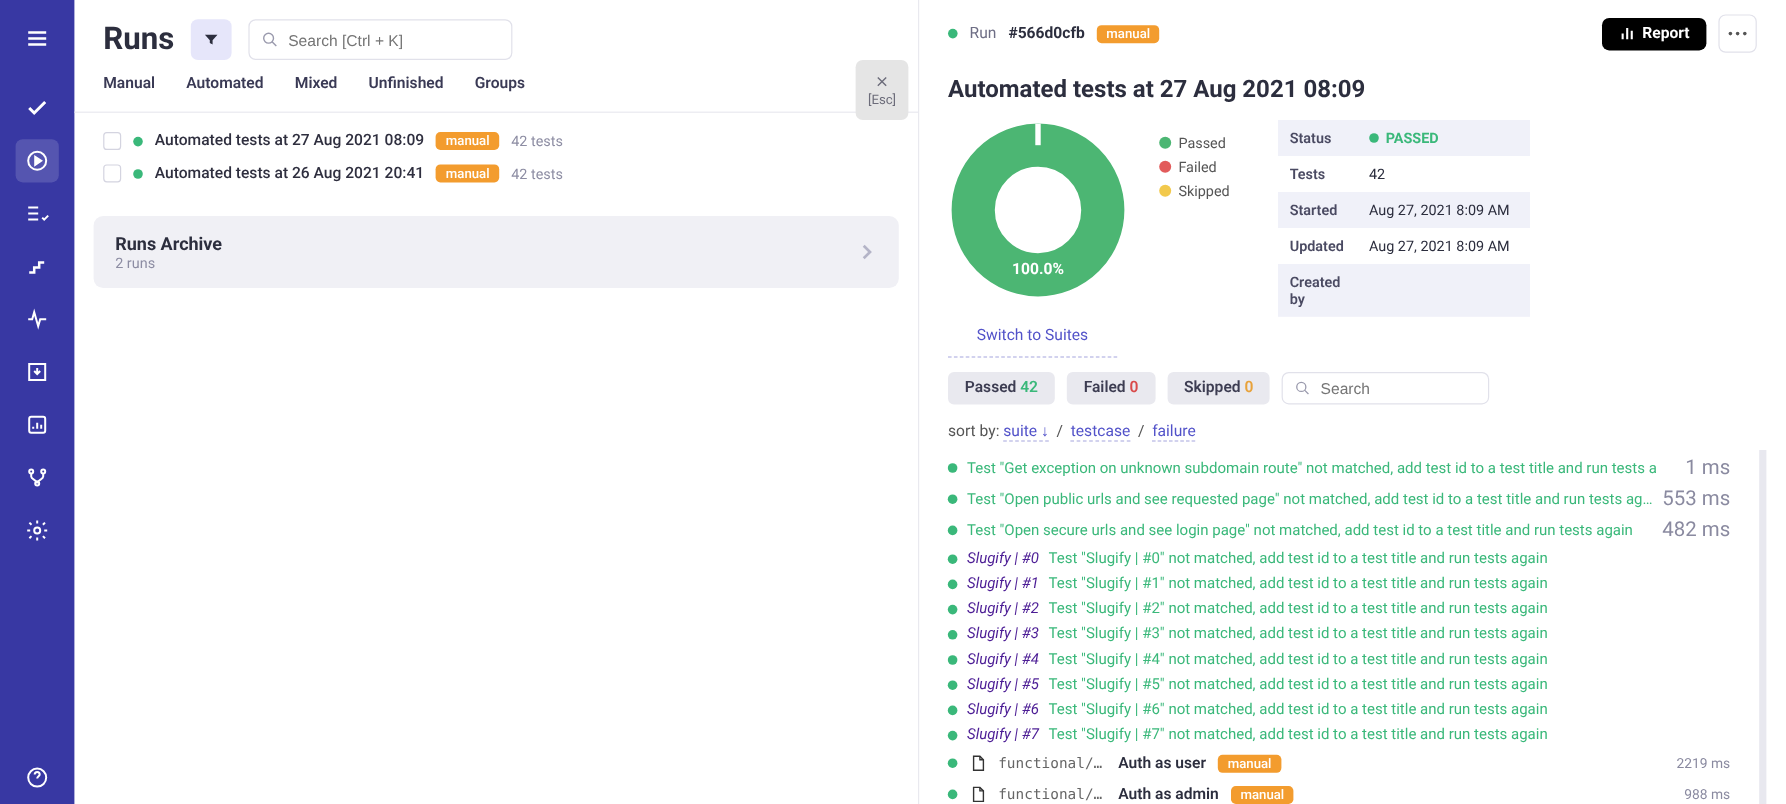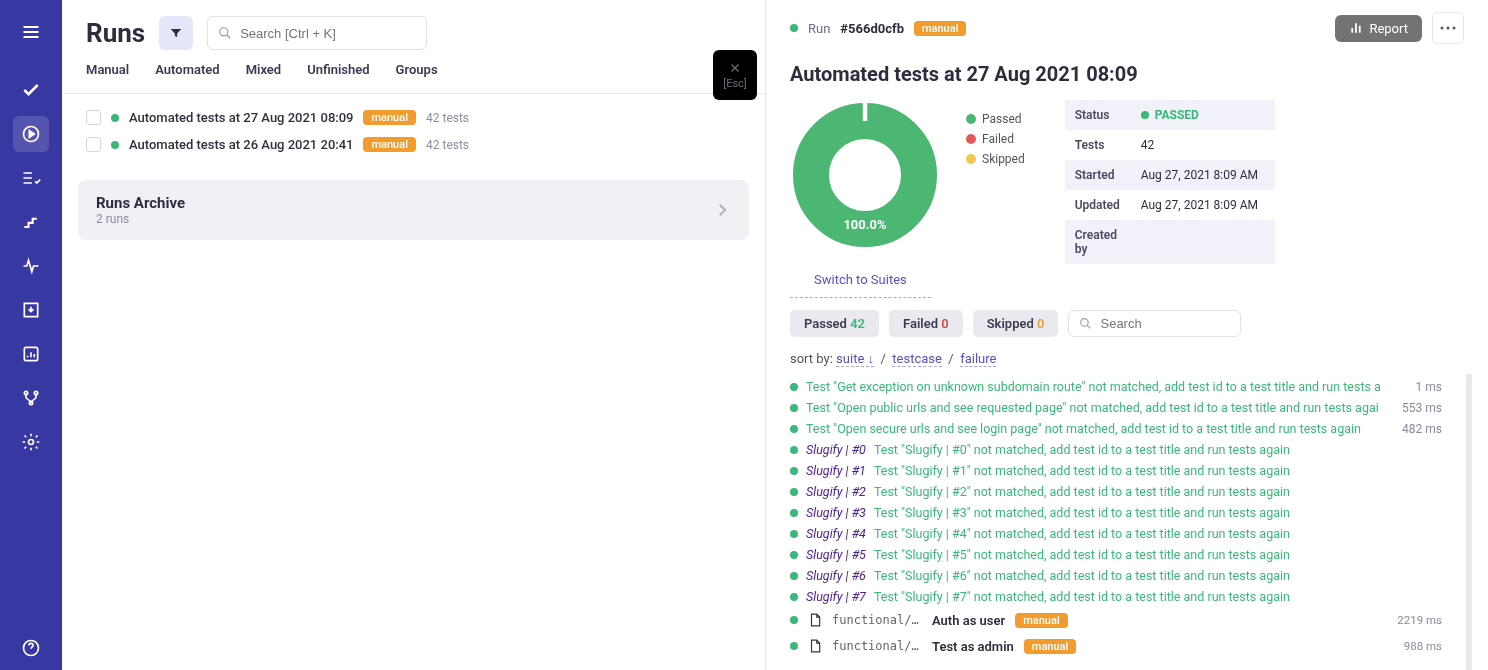--- a/index.html
+++ b/index.html
@@ -10,38 +10,38 @@
 .sidebar-icon.active { background: rgba(255,255,255,0.15); }
 .sidebar-spacer { flex: 1; }
 .left-panel { width: 704px; display: flex; flex-direction: column; border-right: 1px solid #e9e9ef; position: relative; }
 .lp-header { display: flex; align-items: center; padding: 16px 24px 12px; gap: 14px; }
 .lp-title { font-size: 26px; font-weight: 700; color: #2c2e3e; }
 .filter-btn { width: 34px; height: 34px; background: #e6e6fa; border-radius: 6px; display: flex; align-items: center; justify-content: center; cursor: pointer; }
 .search-box { flex: 0 0 190px; height: 34px; border: 1px solid #e1e1ea; border-radius: 6px; display: flex; align-items: center; padding: 0 10px; color: #9a9aad; gap: 8px; }
 .search-box input { border: none; outline: none; font-size: 13px; flex: 1; color: #555; }
 .lp-tabs { display: flex; gap: 26px; padding: 0 24px 14px; border-bottom: 1px solid #e9e9ef; }
 .lp-tab { font-weight: 600; color: #3a3a55; font-size: 13px; cursor: pointer; padding-bottom: 2px; }
-.close-pane { position: absolute; top: 50px; right: 8px; width: 44px; height: 50px; background: #000000; border-radius: 6px; display: flex; flex-direction: column; align-items: center; justify-content: center; color: #6c6c7a; cursor: pointer; gap: 2px; }
+.close-pane { position: absolute; top: 50px; right: 8px; width: 44px; height: 50px; background: #e5e5e5; border-radius: 6px; display: flex; flex-direction: column; align-items: center; justify-content: center; color: #6c6c7a; cursor: pointer; gap: 2px; }
 .close-pane .esc { font-size: 11px; }
 .run-list { padding: 10px 0; }
 .run-row { display: flex; align-items: center; padding: 6px 24px; gap: 10px; font-size: 13px; }
 .chk { width: 15px; height: 15px; border: 1.5px solid #d4d4e0; border-radius: 3px; }
 .dot { width: 8px; height: 8px; border-radius: 50%; background: #3ab87a; flex-shrink: 0; }
 .run-title { color: #2f2f3f; font-weight: 500; }
 .badge { background: #f39c2e; color: #fff; font-size: 11px; padding: 1px 8px; border-radius: 4px; font-weight: 500; }
 .run-meta { color: #8d8da3; font-size: 12px; }
 .archive-box { margin: 12px 16px; background: #f0f0f5; border-radius: 8px; padding: 14px 18px; display: flex; align-items: center; justify-content: space-between; cursor: pointer; }
 .archive-title { font-weight: 700; font-size: 15px; color: #2c2e3e; }
 .archive-sub { font-size: 12px; color: #8d8da3; }
 .right-panel { flex: 1; display: flex; flex-direction: column; overflow: hidden; }
 .rp-topbar { display: flex; align-items: center; padding: 12px 24px; gap: 10px; }
 .rp-run-label { color: #6e6e85; font-size: 13px; }
 .rp-run-id { font-weight: 700; color: #2c2e3e; }
 .rp-topbar .spacer { flex: 1; }
-.report-btn { background: #737373; color: #fff; padding: 6px 14px; border-radius: 6px; font-weight: 400; font-size: 13px; display: flex; align-items: center; gap: 6px; cursor: pointer; }
+.report-btn { background: #000000; color: #fff; padding: 6px 14px; border-radius: 6px; font-weight: 700; font-size: 13px; display: flex; align-items: center; gap: 6px; cursor: pointer; }
 .more-btn { width: 32px; height: 32px; border: 1px solid #e1e1ea; border-radius: 6px; display: flex; align-items: center; justify-content: center; cursor: pointer; color: #555; }
 .rp-h1 { font-size: 20px; font-weight: 700; padding: 6px 24px 10px; color: #2c2e3e; }
 .stats-row { display: flex; padding: 4px 24px 8px; gap: 40px; }
 .donut-wrap { position: relative; width: 150px; height: 150px; }
 .donut-pct { position: absolute; left: 0; right: 0; bottom: 18px; text-align: center; color: #fff; font-weight: 700; font-size: 13px; }
 .legend { display: flex; flex-direction: column; gap: 6px; padding-top: 12px; }
 .legend-item { display: flex; align-items: center; gap: 6px; font-size: 12px; color: #555; }
 .ldot { width: 10px; height: 10px; border-radius: 50%; }
 .info-table { flex: 1; max-width: 210px; }
 .info-row { display: flex; font-size: 12px; justify-content: center; }
@@ -57,21 +57,21 @@
 .pill .cnt-y { color: #e8a23a; }
 .result-search { border: 1px solid #e1e1ea; border-radius: 6px; padding: 5px 10px; display: flex; align-items: center; gap: 8px; color: #9a9aad; }
 .result-search input { border: none; outline: none; font-size: 13px; width: 130px; }
 .sortby { padding: 4px 24px 8px; font-size: 13px; color: #555; }
 .sortby a { color: #5252c9; border-bottom: 1px dashed #a5a5dd; cursor: pointer; }
 .test-list { overflow-y: auto; padding: 2px 24px 20px; border-right: 6px solid #e8e8ef; margin-right: 16px; }
 .test-row { display: flex; align-items: center; gap: 8px; padding: 3px 0; font-size: 12.5px; white-space: nowrap; }
 .test-row .dot { flex-shrink: 0; }
 .test-row .suite { color: #4c1d95; font-style: italic; }
 .test-row .msg { color: #3ab87a; overflow: hidden; text-overflow: ellipsis; }
-.test-row .ms { color: #8a8aa0; font-size: 12px; margin-left: auto; flex-shrink: 0; }
+.test-row .ms { color: #8a8aa0; font-size: 17px; margin-left: auto; flex-shrink: 0; }
 .file-row { display: flex; align-items: center; gap: 10px; padding: 5px 0; font-size: 13px; }
 .file-row .fname { color: #666; font-family: monospace; font-size: 12px; width: 90px; overflow: hidden; text-overflow: ellipsis; }
 .file-row .ftitle { font-weight: 600; color: #2c2e3e; }
 svg { display: block; }
 </style>
 </head>
 <body>
 
 <div class="app">
 
@@ -366,19 +366,19 @@
     <span class="badge">manual</span>
     <span class="ms" style="margin-left:auto;color:#8a8aa0;font-size:11.5px">2219 ms</span>
         </div>
         <div class="file-row">
           <span class="dot"></span>
     <svg width="14" height="16" viewBox="0 0 24 24" fill="none" stroke="#333" stroke-width="2">
             <path d="M6 2h9l5 5v15H6z"></path>
             <path d="M15 2v5h5"></path>
           </svg>
     <span class="fname">functional/…</span>
-    <span class="ftitle">Test as admin</span>
+    <span class="ftitle">Auth as admin</span>
     <span class="badge">manual</span>
     <span class="ms" style="margin-left:auto;color:#8a8aa0;font-size:11.5px">988 ms</span>
         </div>
       </div>
   </div>
 </div>
 
 </body></html>

